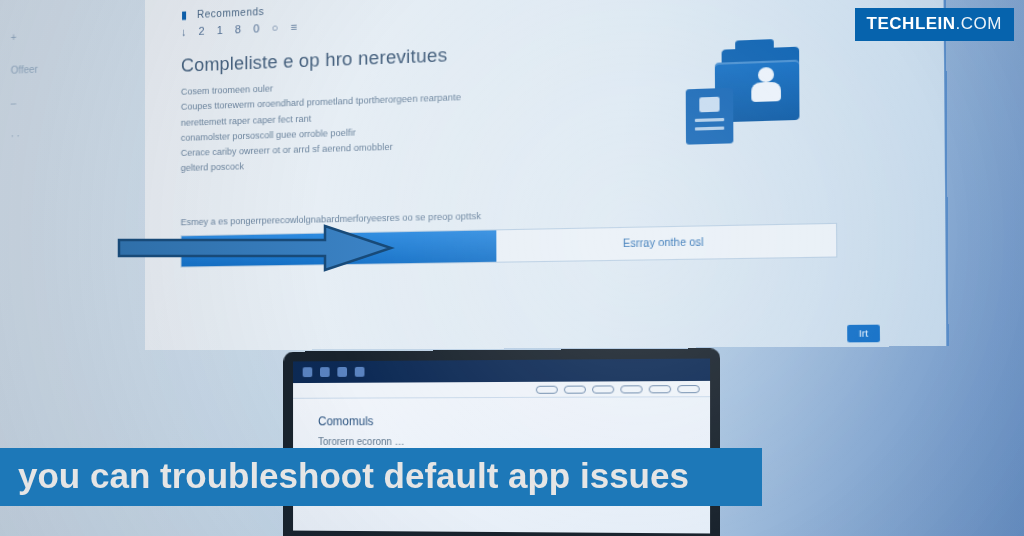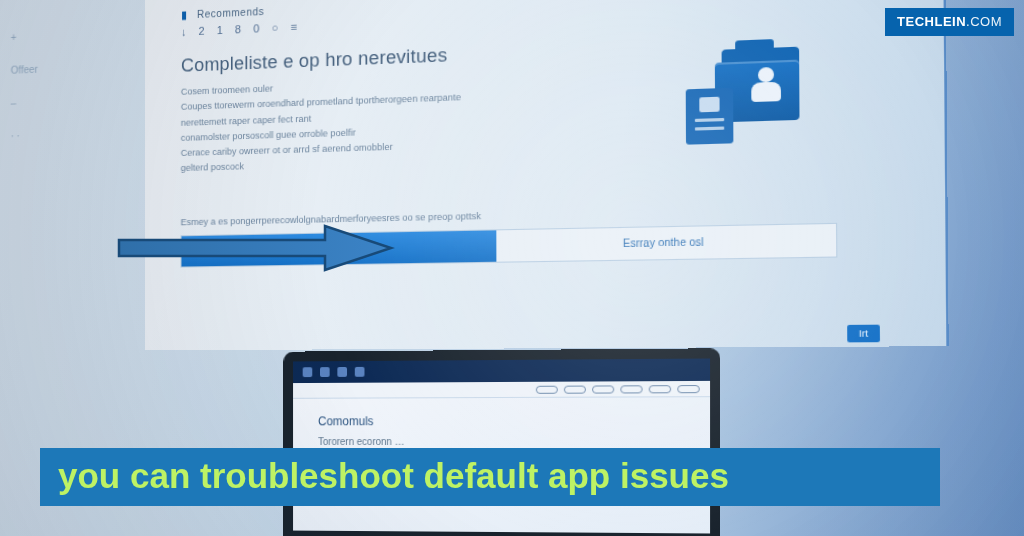--- a/index.html
+++ b/index.html
@@ -187,38 +187,37 @@
     .laptop-tabrow {
       height: 16px; background: #eef3f9; border-bottom: 1px solid #c9d9ea;
       display: flex; justify-content: flex-end; align-items: center; gap: 6px; padding-right: 10px;
     }
     .pill { width: 22px; height: 8px; border: 1px solid #6e8bac; border-radius: 4px; }
     .laptop-body { padding: 16px 26px; color: #60788f; font-size: 10px; filter: blur(.6px); }
     .laptop-body .h { color: #2d5582; font-size: 12px; margin-bottom: 8px; }
     .caption-banner {
       position: absolute;
       left: 0; bottom: 30px;
-      width: 900px;
+      width: 762px;
       background: #1d78b8;
-      color: #bef264;
+      color: #e5e5e5;
       font-family: 'Trebuchet MS','Segoe UI',sans-serif;
       font-weight: bold;
       font-size: 35px;
       padding: 8px 18px 10px 18px;
       z-index: 20;
-      margin-left: 40px;
     }
     .watermark {
       position: absolute;
       top: 8px; right: 10px;
       background: #0663ad;
       color: #fff;
       font-weight: bold;
       font-family: Arial, sans-serif;
-      font-size: 13px;
+      font-size: 17px;
       padding: 6px 12px 7px 12px;
       letter-spacing: .5px;
       z-index: 30;
     }
     .watermark .thin { font-weight: normal; opacity: .92; }
     .vignette {
       position: absolute; inset: 0;
       background: radial-gradient(circle at 62% 44%, rgba(255,255,255,.16) 0%, rgba(0,20,50,0) 45%, rgba(10,30,60,.13) 100%);
       pointer-events: none;
     }

